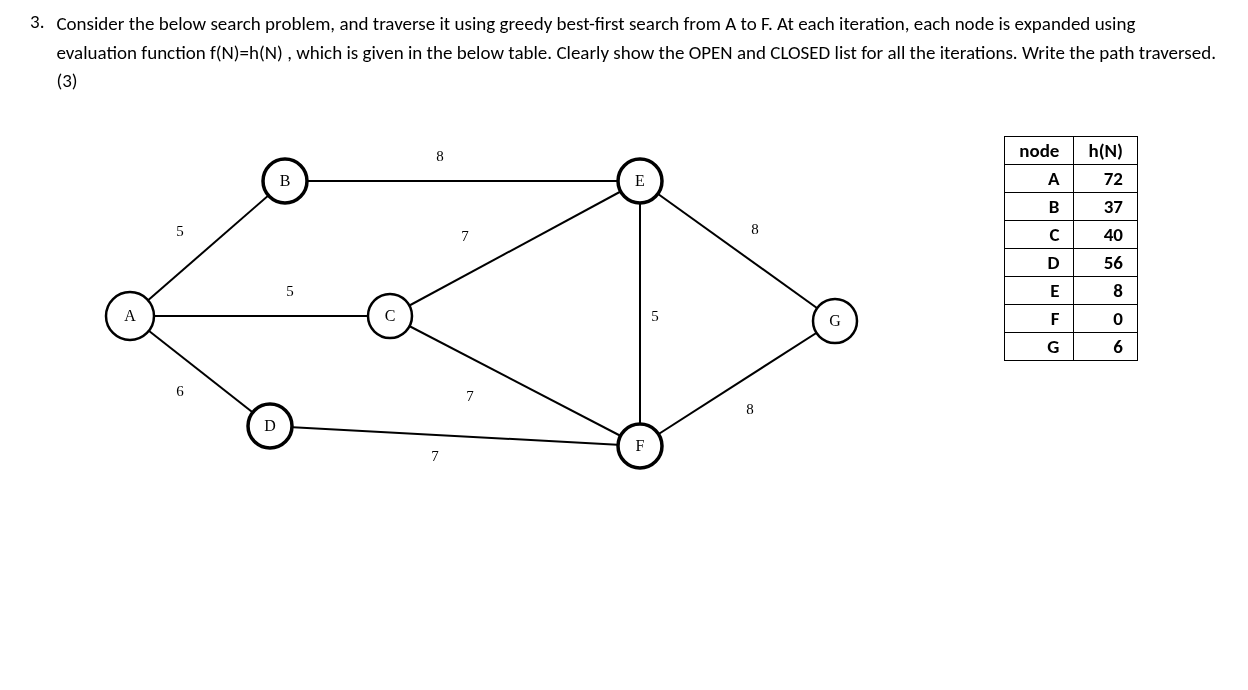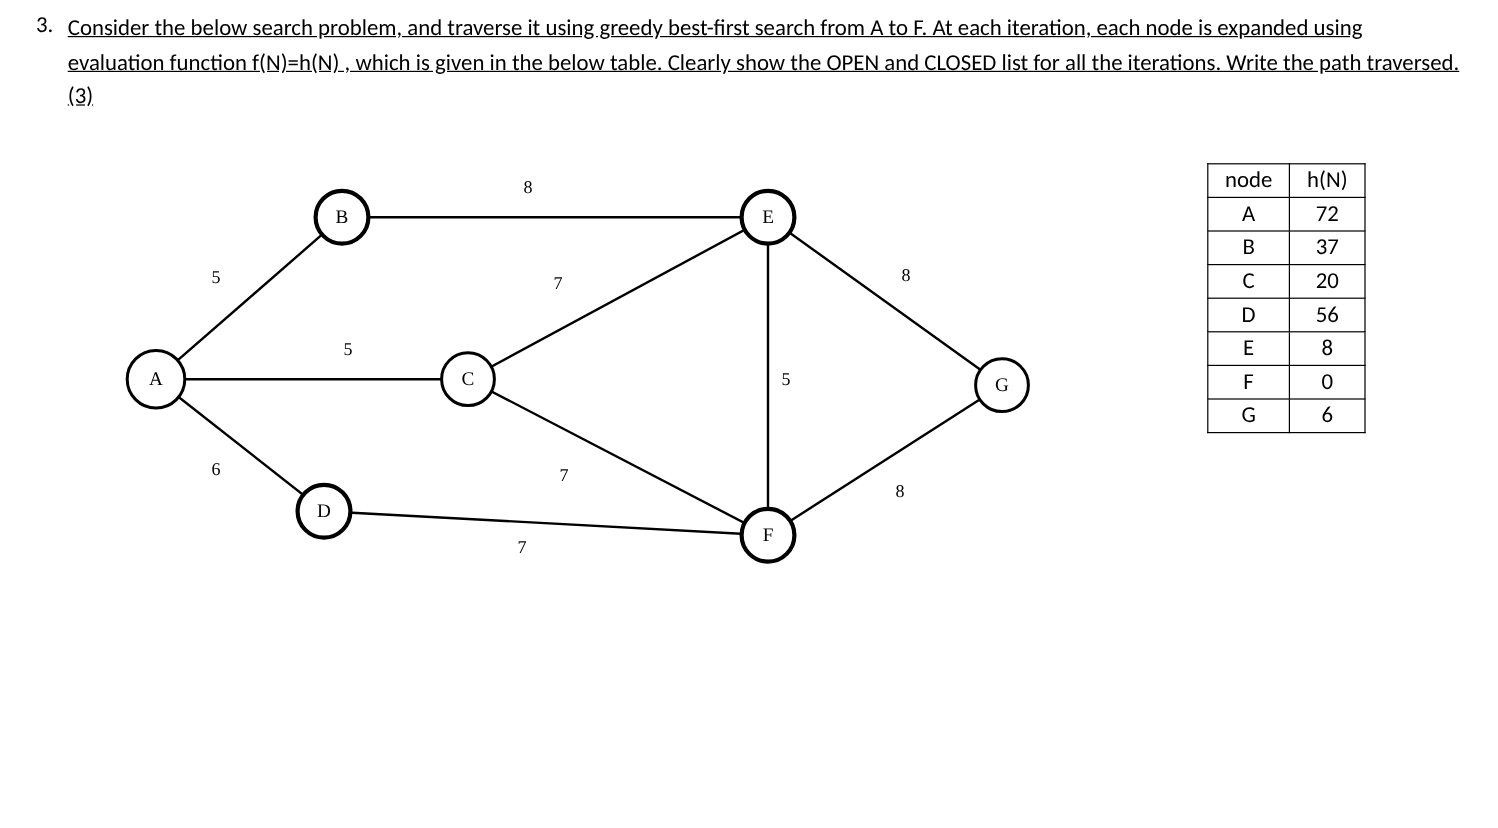--- a/index.html
+++ b/index.html
@@ -13,21 +13,20 @@
   .question-wrap {
     display: flex;
     align-items: flex-start;
     gap: 12px;
   }
   .qnum {
     white-space: nowrap;
   }
   .qtext {
     line-height: 1.5;
-    text-decoration: underline;
   }
   .figure-area {
     position: relative;
     margin-top: 30px;
     height: 400px;
   }
   svg {
     position: absolute;
     left: 40px;
     top: 0;
@@ -59,22 +58,22 @@
   .htable {
     position: absolute;
     right: 80px;
     top: 10px;
     border-collapse: collapse;
     font-size: 19px;
   }
   .htable td, .htable th {
     border: 1px solid #000;
     padding: 2px 14px;
-    text-align: center;
-    font-weight: normal;
+    text-align: right;
+    font-weight: bold;
   }
 </style>
 </head>
 <body>
 
 <div class="question-wrap">
   <div class="qnum">3.</div>
   <div class="qtext">Consider the below search problem, and traverse it using greedy best-first search from A to F. At each iteration, each node is expanded using evaluation function f(N)=h(N) , which is given in the below table. Clearly show the OPEN and CLOSED list for all the iterations. Write the path traversed.(3)</div>
 </div>
 
@@ -135,21 +134,21 @@
     <tr>
       <td>A</td>
       <td>72</td>
     </tr>
     <tr>
       <td>B</td>
       <td>37</td>
     </tr>
     <tr>
       <td>C</td>
-      <td>20</td>
+      <td>40</td>
     </tr>
     <tr>
       <td>D</td>
       <td>56</td>
     </tr>
     <tr>
       <td>E</td>
       <td>8</td>
     </tr>
     <tr>

